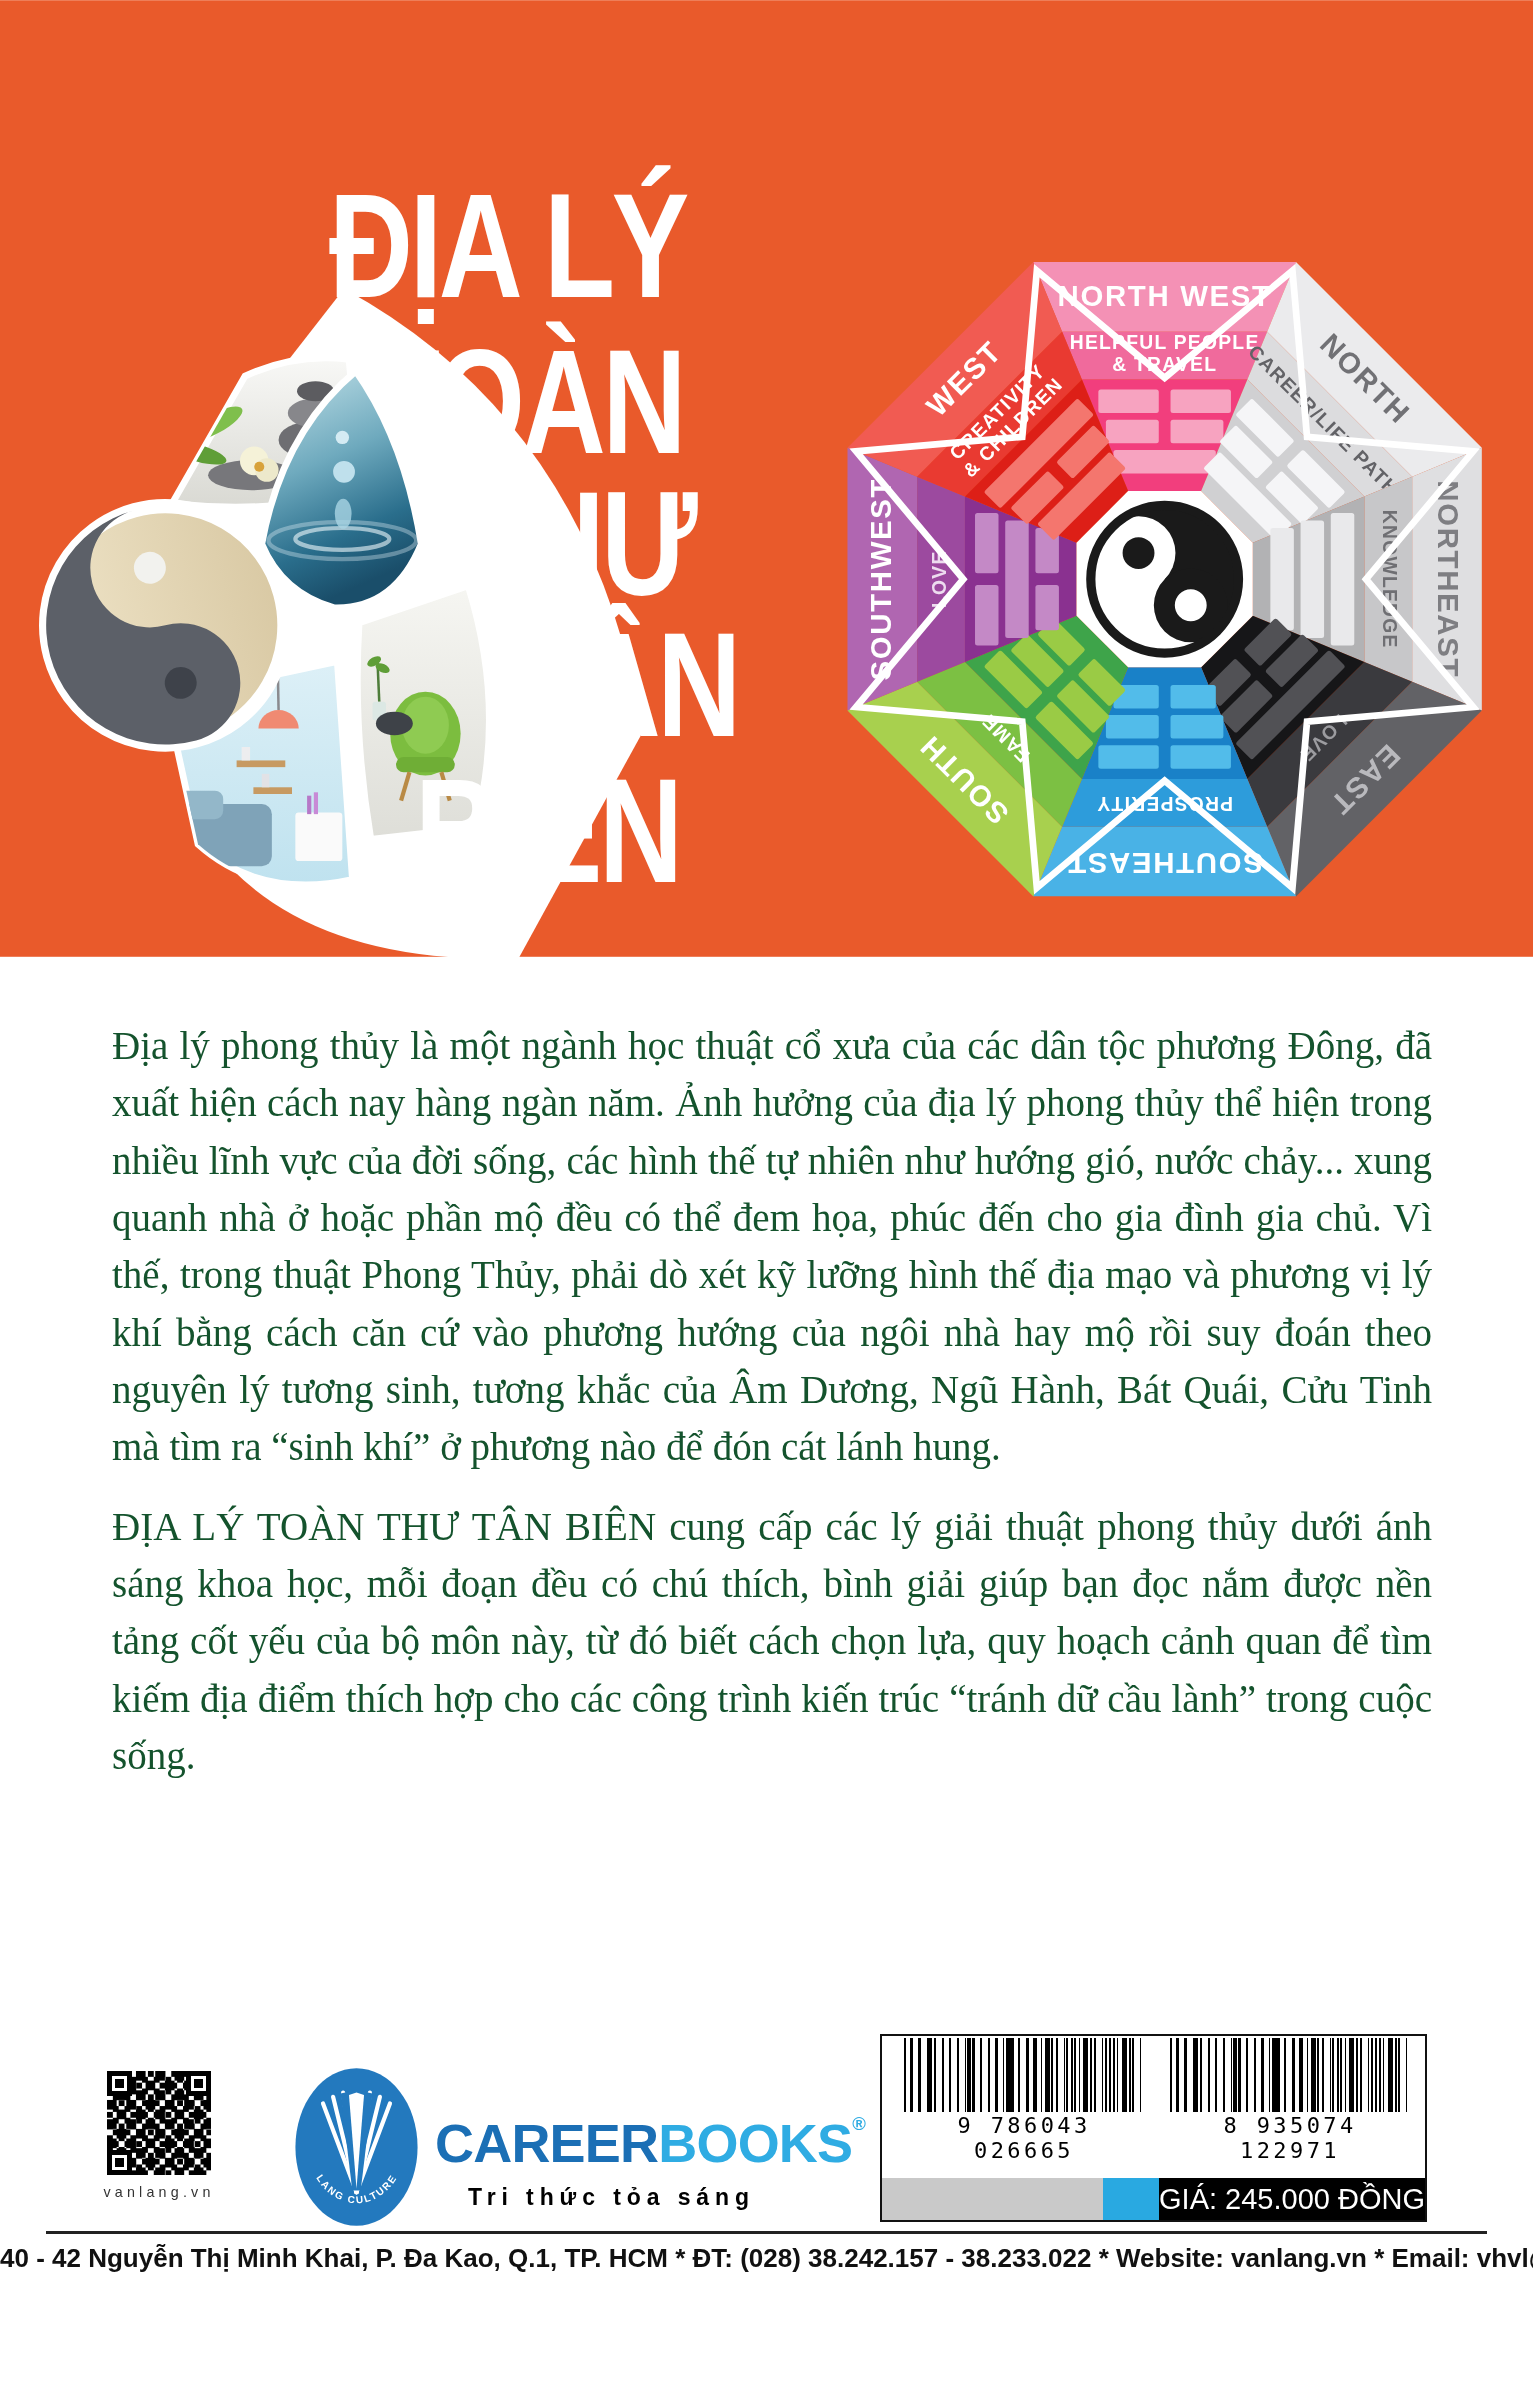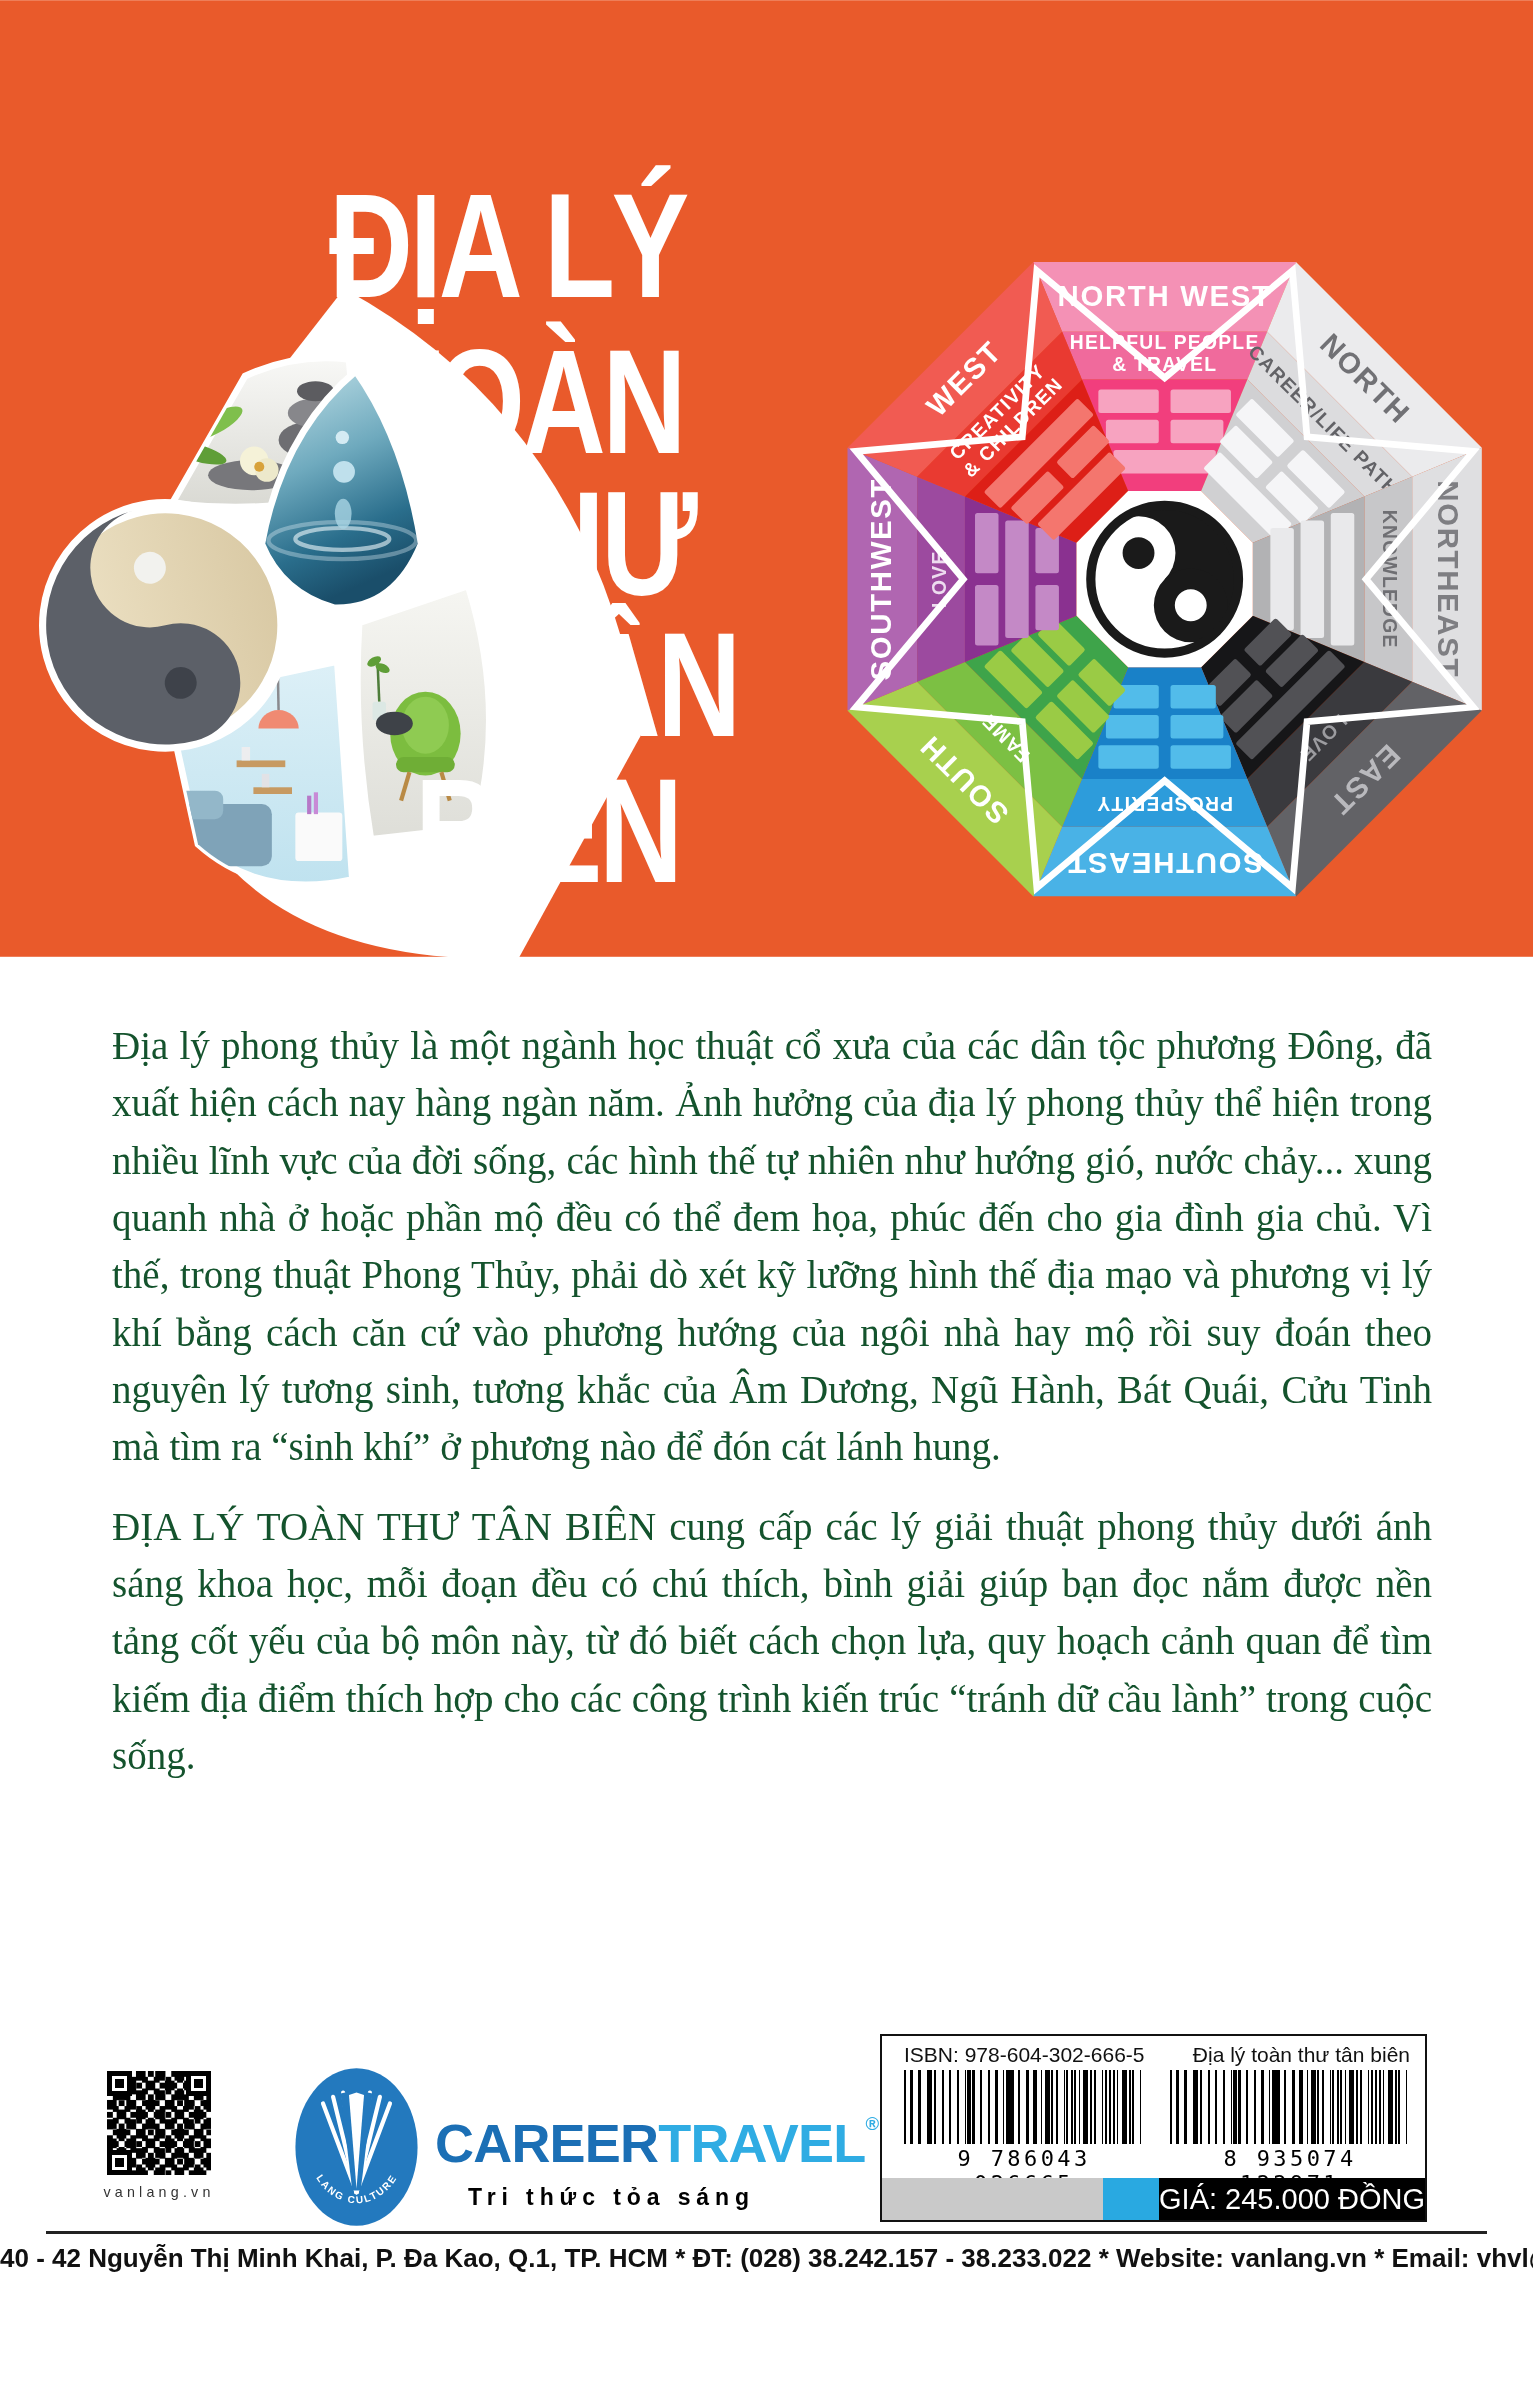--- a/index.html
+++ b/index.html
@@ -373,28 +373,24 @@
   <path d="M 72,150 L 58,34 L 77,30 L 96,34 L 82,150 Z" fill="#2379BE"></path>
   <path d="M 77,148 L 68,36 L 77,33 L 86,36 Z" fill="#ffffff"></path>
   <defs>
       <path id="arcText" d="M 25,128 A 62,82 0 0 0 129,128"></path>
     </defs>
   <text font-size="12" font-weight="bold" fill="#ffffff" letter-spacing="2.2">
     <textPath href="#arcText" startOffset="50%" text-anchor="middle">VAN LANG CULTURE JSC</textPath>
   </text>
 </svg>
 
-<div class="wordmark"><span class="wm-a">CAREER</span><span class="wm-b">TRAVEL</span><span class="wm-r">®</span></div>
+<div class="wordmark"><span class="wm-a">CAREER</span><span class="wm-b">BOOKS</span><span class="wm-r">®</span></div>
 <div class="tagline">Tri thức tỏa sáng</div>
 
 <div class="panel">
-  <div class="labels">
-    <div>ISBN: 978-604-302-666-5</div>
-    <div>Địa lý toàn thư tân biên</div>
-  </div>
   <div class="codes">
     <div class="code">
       <div class="bars"></div>
       <div class="digits">9 786043 026665</div>
     </div>
     <div class="code">
       <div class="bars"></div>
       <div class="digits">8 935074 122971</div>
     </div>
   </div>

